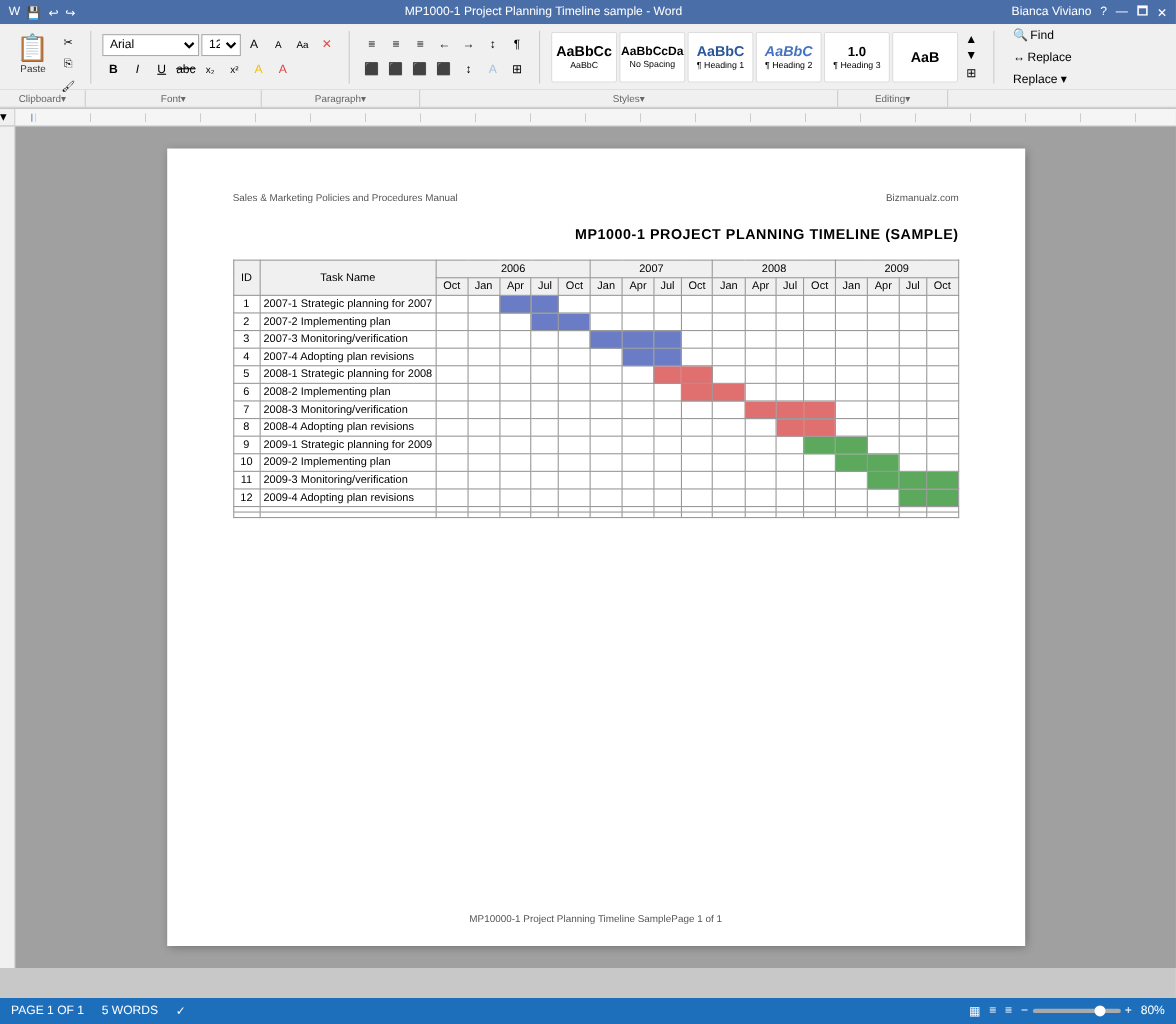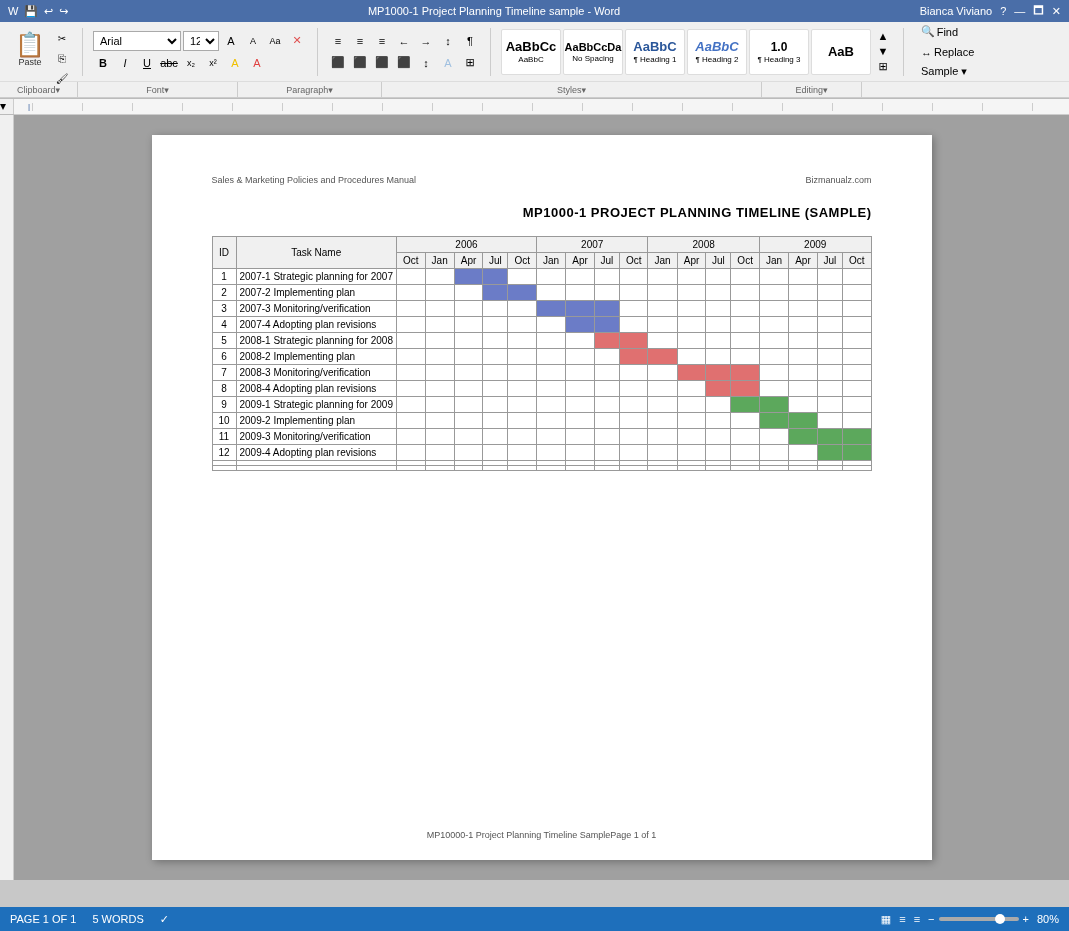--- a/index.html
+++ b/index.html
@@ -451,21 +451,21 @@
     <div class="editing-group">
       <div class="edit-btn">
         <span>🔍</span>
         <span>Find</span>
       </div>
       <div class="edit-btn">
         <span>↔</span>
         <span>Replace</span>
       </div>
       <div class="edit-btn">
-        <span>Sample ▾</span>
+        <span>Replace ▾</span>
       </div>
     </div>
   </div>
 
   <div class="section-label-bar">
     <div class="section-label" style="width:78px;">
       <span>Clipboard</span>
       <span>▾</span>
     </div>
     <div class="section-label" style="width:160px;">

